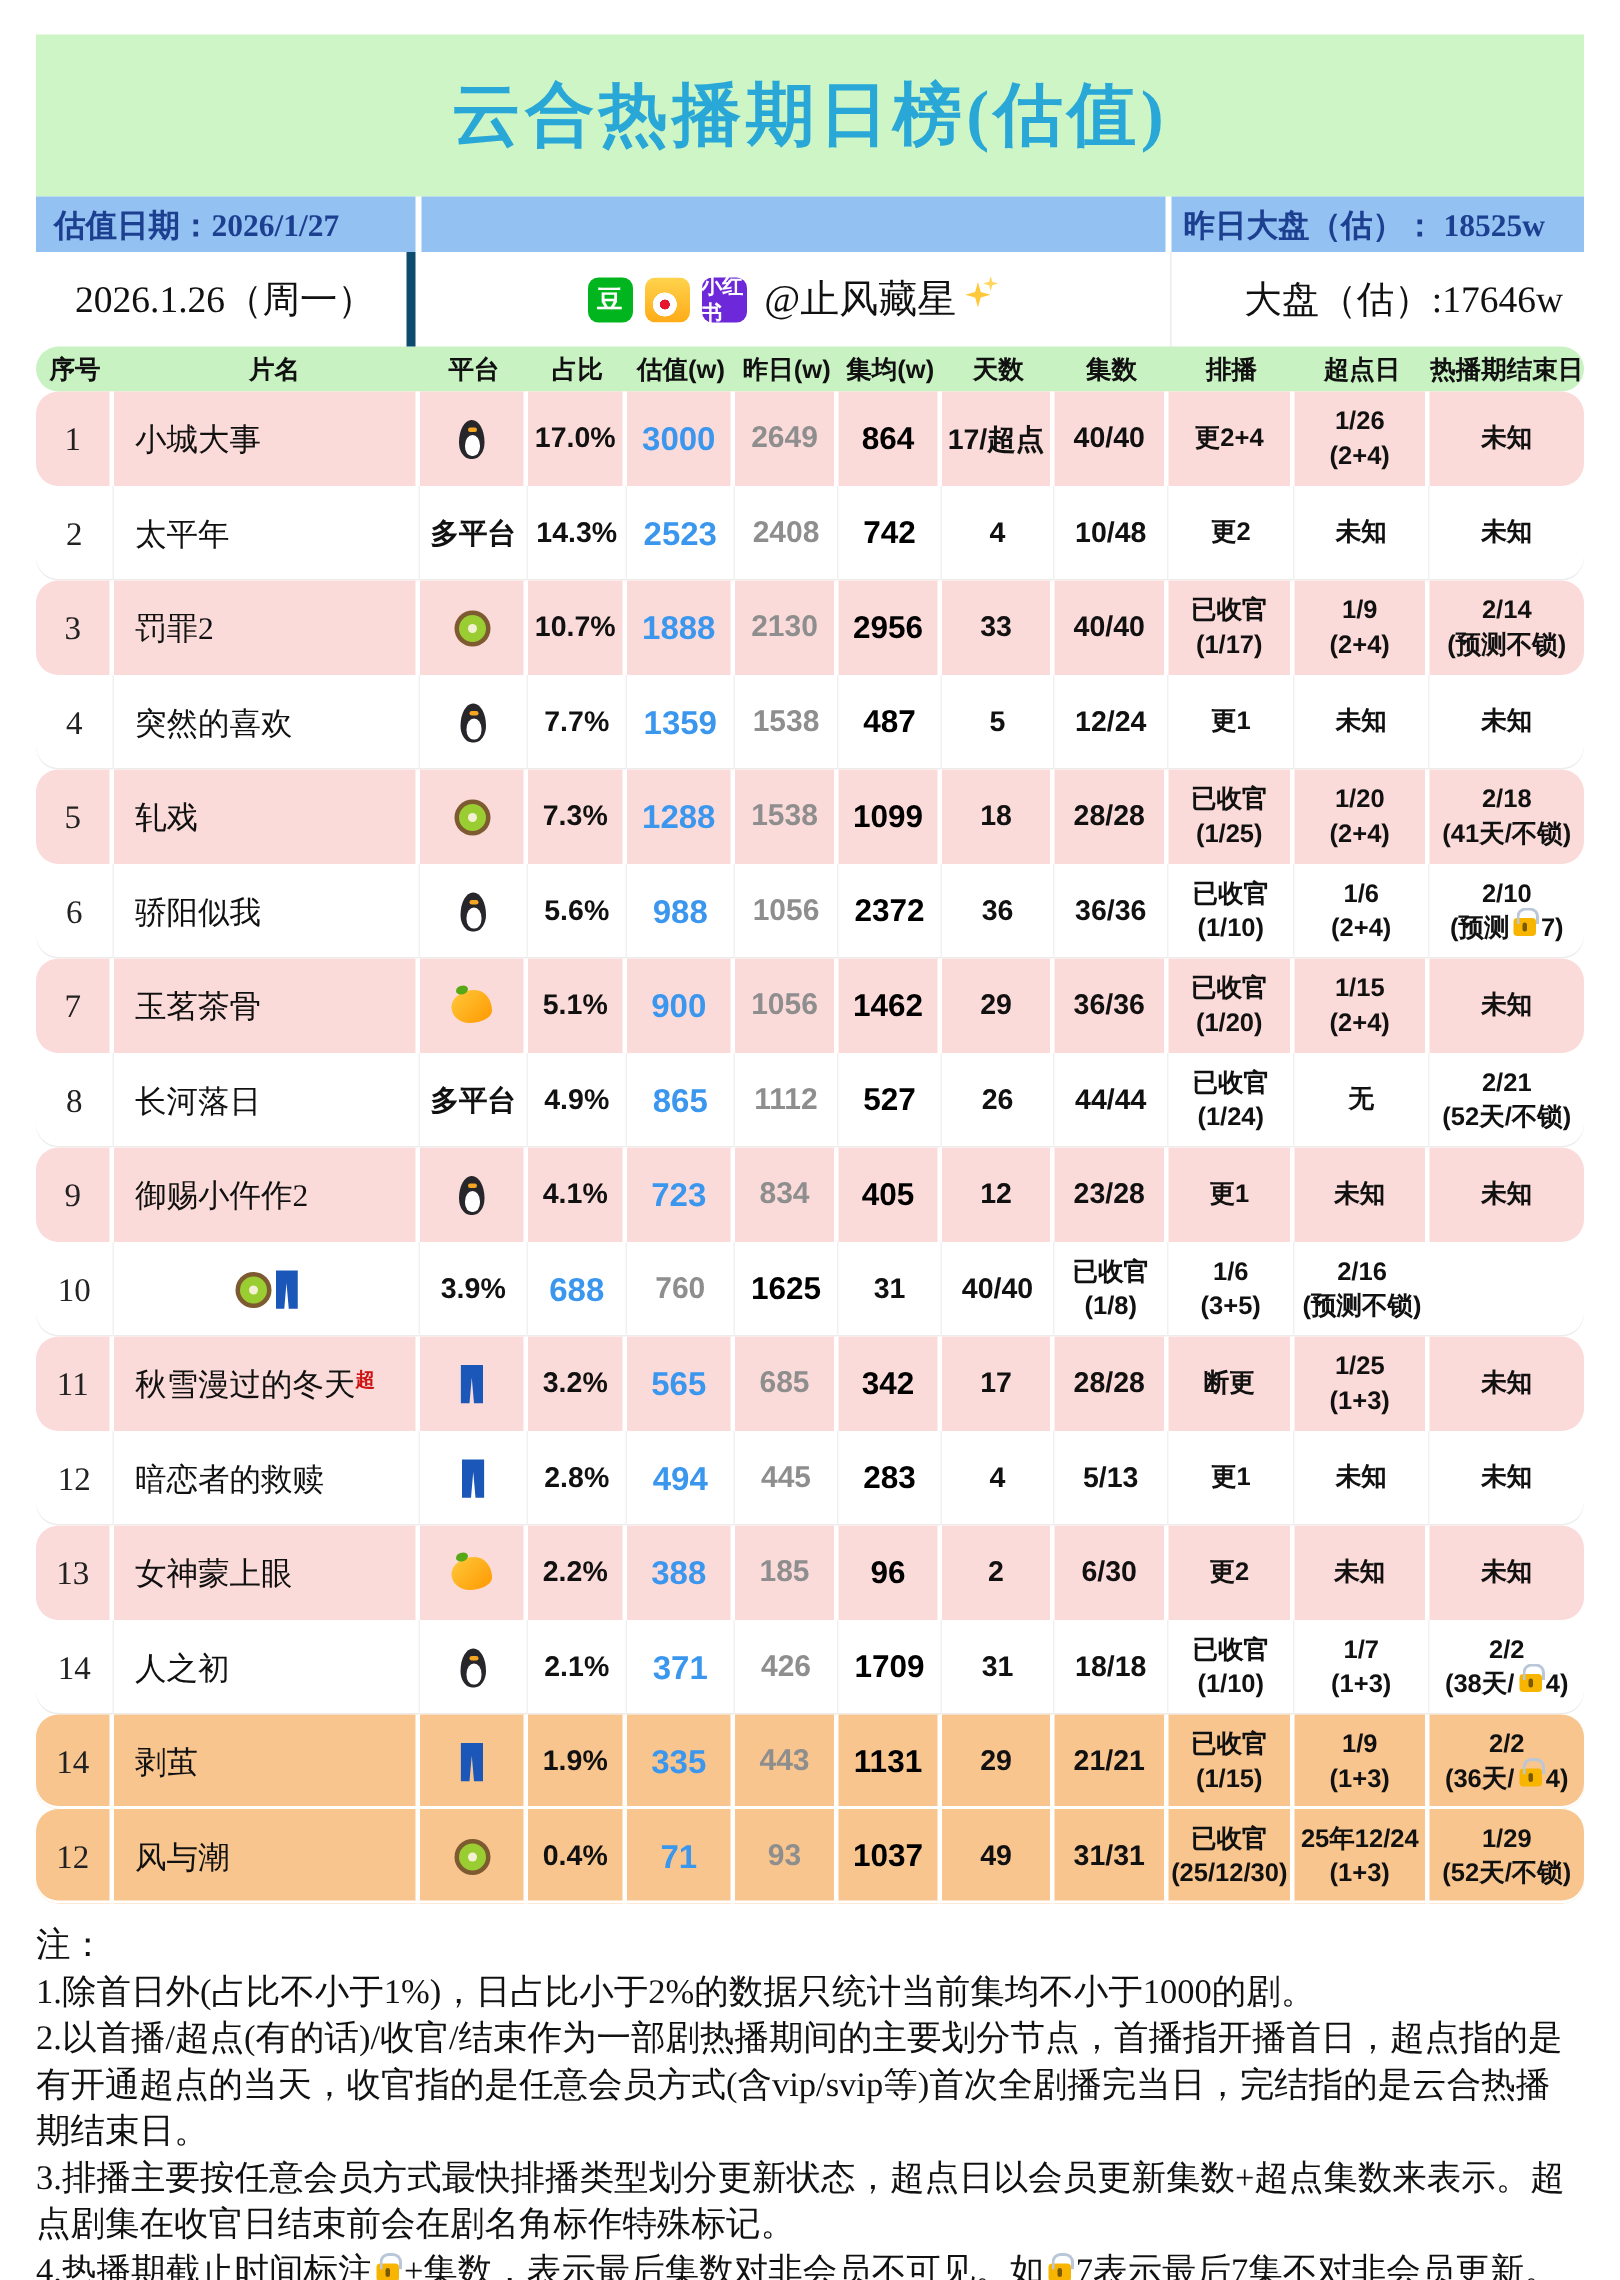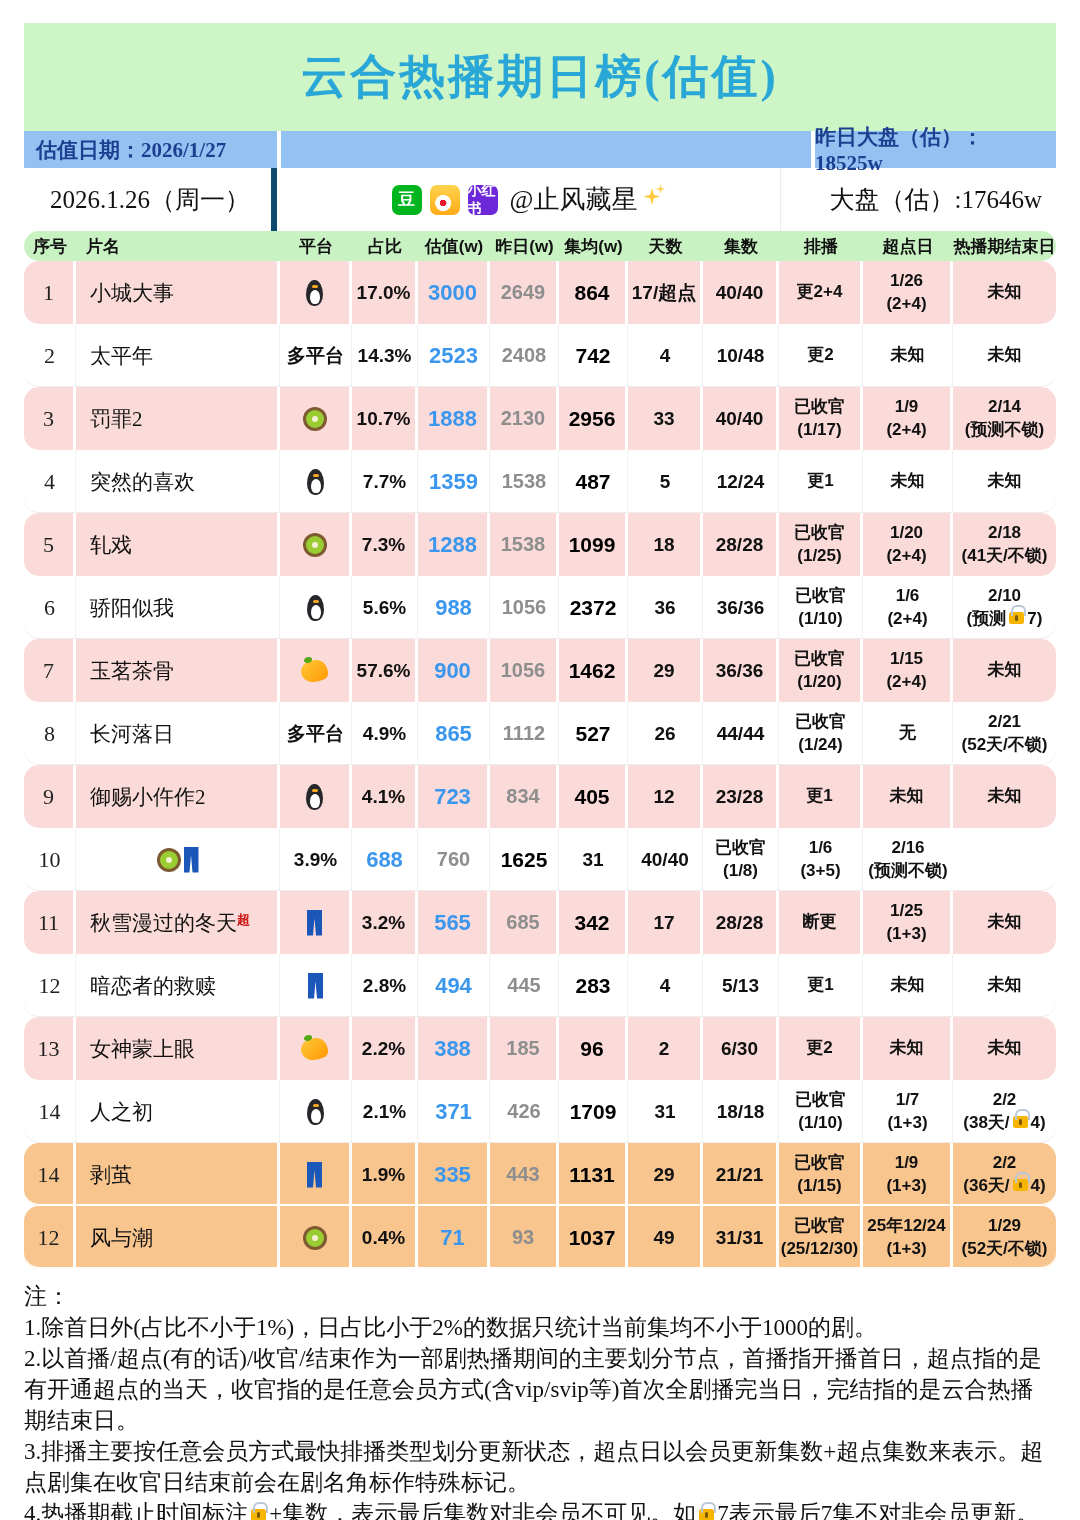--- a/index.html
+++ b/index.html
@@ -11,42 +11,42 @@
   html,body{margin:0;padding:0;}
   body{width:1080px;background:#ffffff;font-family:"Liberation Serif","DejaVu Serif",serif;color:#111;}
 
   .banner{margin:23px 24px 0;height:108px;background:var(--banner-bg);display:flex;align-items:center;justify-content:center;}
   .banner-title{font-size:46px;font-weight:bold;color:var(--title-color);letter-spacing:3px;}
 
   .info-bar{margin:0 24px;display:flex;gap:4px;height:37px;}
   .info-cell{background:var(--info-bar-bg);display:flex;align-items:center;font-weight:bold;font-size:21px;color:var(--info-text);}
   .ic-left{width:253px;padding-left:12px;}
   .ic-mid{flex:1;justify-content:center;}
-  .ic-right{width:241px;justify-content:flex-end;padding-right:26px;}
+  .ic-right{width:275px;justify-content:flex-end;padding-right:26px;}
 
   .date-bar{margin:0 24px;display:flex;height:63px;background:#fff;}
   .date-cell{display:flex;align-items:center;font-size:25px;color:#111;}
   .dc-left{width:253px;padding-left:26px;border-right:6px solid #0c4a6e;}
   .dc-mid{flex:1;justify-content:center;gap:6px;border-right:1px solid #ececec;}
   .dc-right{width:275px;justify-content:flex-end;padding-right:14px;}
 
   .app-icon{width:30px;height:30px;border-radius:7px;display:inline-flex;align-items:center;justify-content:center;color:#fff;font-weight:bold;font-family:"Liberation Sans",sans-serif;margin-right:2px;flex:none;}
   .app-douban{background:#00b51d;font-size:17px;}
   .app-weibo{background:
       radial-gradient(circle at 44% 60%, #e6162d 0 13%, #ffffff 14% 32%, rgba(0,0,0,0) 33%),
       linear-gradient(180deg,#ffd34d,#ffab17);}
   .app-xhs{background:#6d28d9;font-size:14px;letter-spacing:0;}
 
   .credit-text{font-size:26px;margin-left:4px;}
 
   .tbl{margin:0 24px;}
   .grid-row{display:grid;grid-template-columns:52px 204px 72px 66px 72px 69px 69px 75px 76px 84px 90px 103px;border-radius:15px;}
   .thead{height:30px;background:var(--header-bg);align-items:center;font-family:"Liberation Sans","DejaVu Sans",sans-serif;font-weight:bold;font-size:17px;color:#111;}
   .th{text-align:center;}
-  .th:nth-child(2){text-align:left;padding-left:10px;}
+  .th:nth-child(2){text-align:center;padding-left:10px;}
 
   .row{height:63px;align-items:stretch;}
   .row.pink{background:var(--row-pink);}
   .row.white{background:#fff;box-shadow:inset 0 -1px #ececec;}
   .row.orange{background:var(--row-orange);box-shadow:inset 0 -2px #ffffff;}
   .cell{display:flex;align-items:center;justify-content:center;border-right:3px solid #fff;text-align:center;}
   .cell:last-child{border-right:none;}
   .row.white .cell{border-right:1px solid #f1f1f1;}
   .row.white .cell:last-child{border-right:none;}
 
@@ -261,21 +261,21 @@
           <div>2/10</div>
           <div>(预测<span class="ico-lock"></span>7)</div>
         </div>
   </div>
       <div class="grid-row row pink">
     <div class="cell c-rank">7</div>
     <div class="cell c-title">玉茗茶骨</div>
     <div class="cell c-platform">
           <span class="ic ic-mango"></span>
         </div>
-    <div class="cell c-share">57.6%</div>
+    <div class="cell c-share">5.1%</div>
     <div class="cell c-est">900</div>
     <div class="cell c-yest">1056</div>
     <div class="cell c-avg">1462</div>
     <div class="cell c-days">29</div>
     <div class="cell c-eps">36/36</div>
     <div class="cell c-two">
           <div>已收官</div>
           <div>(1/20)</div>
         </div>
     <div class="cell c-two">

